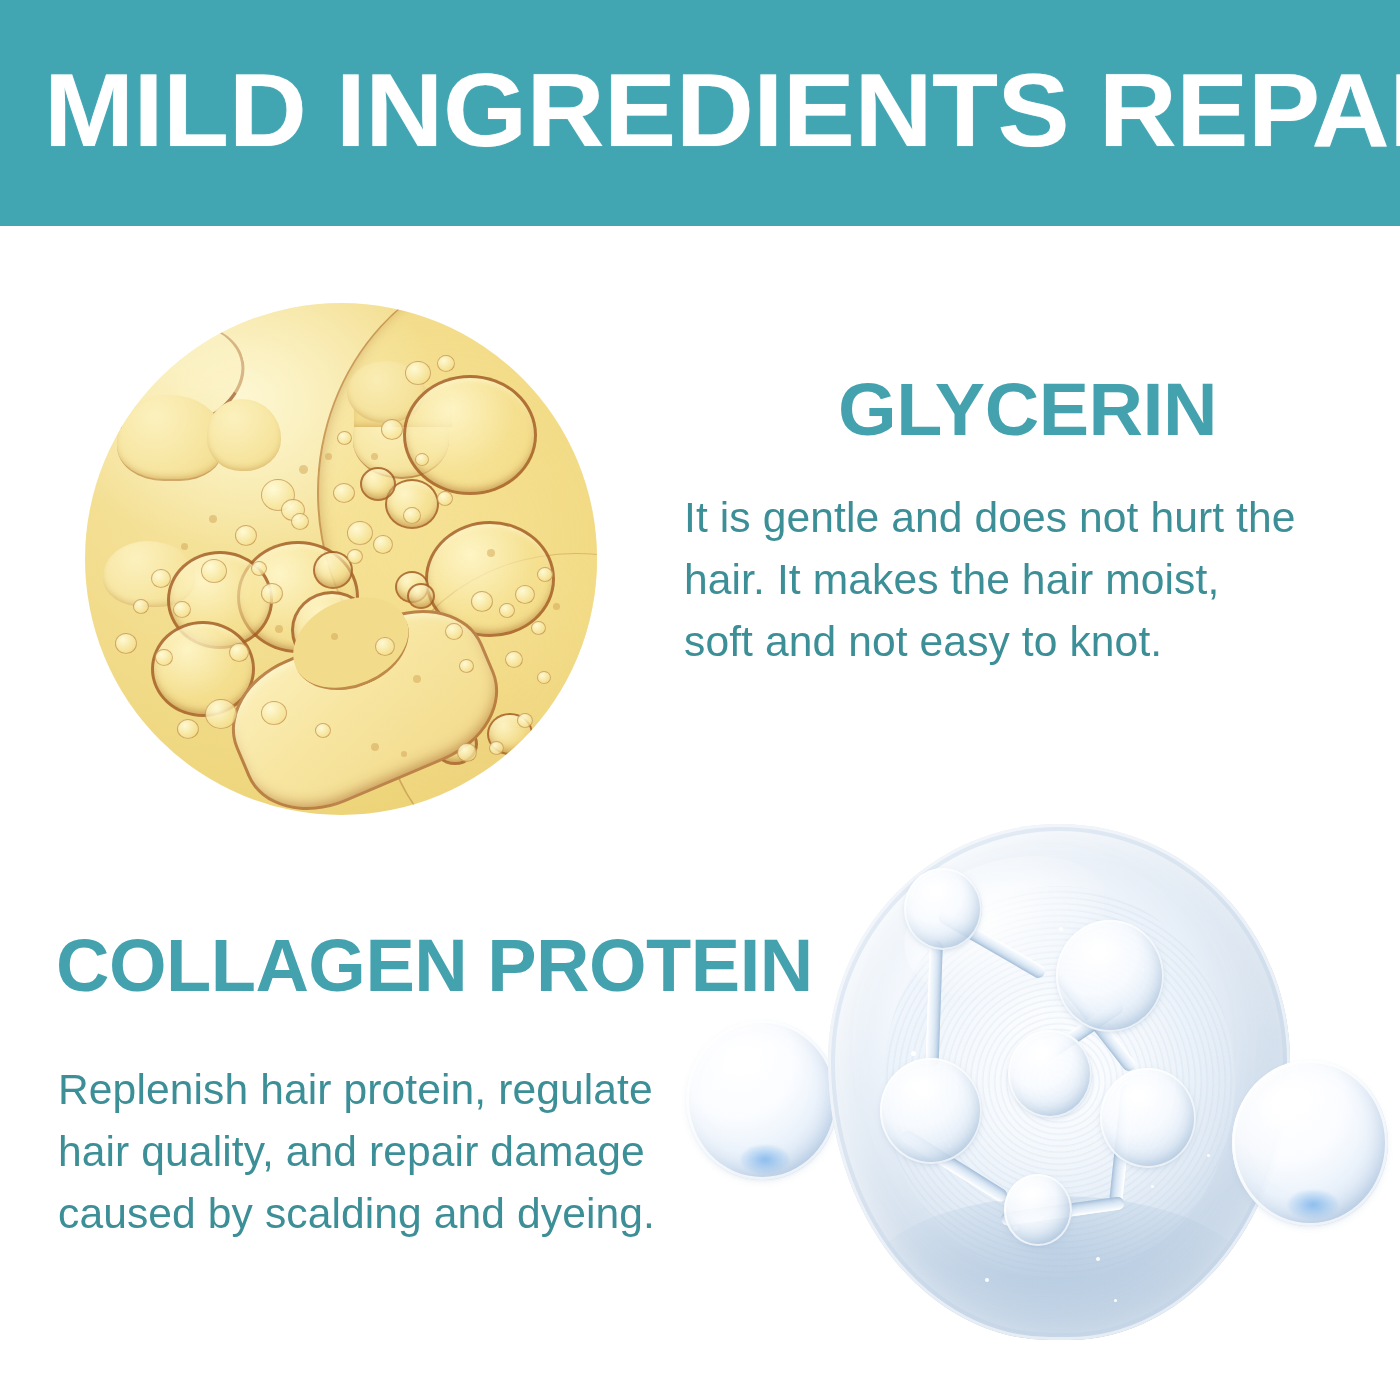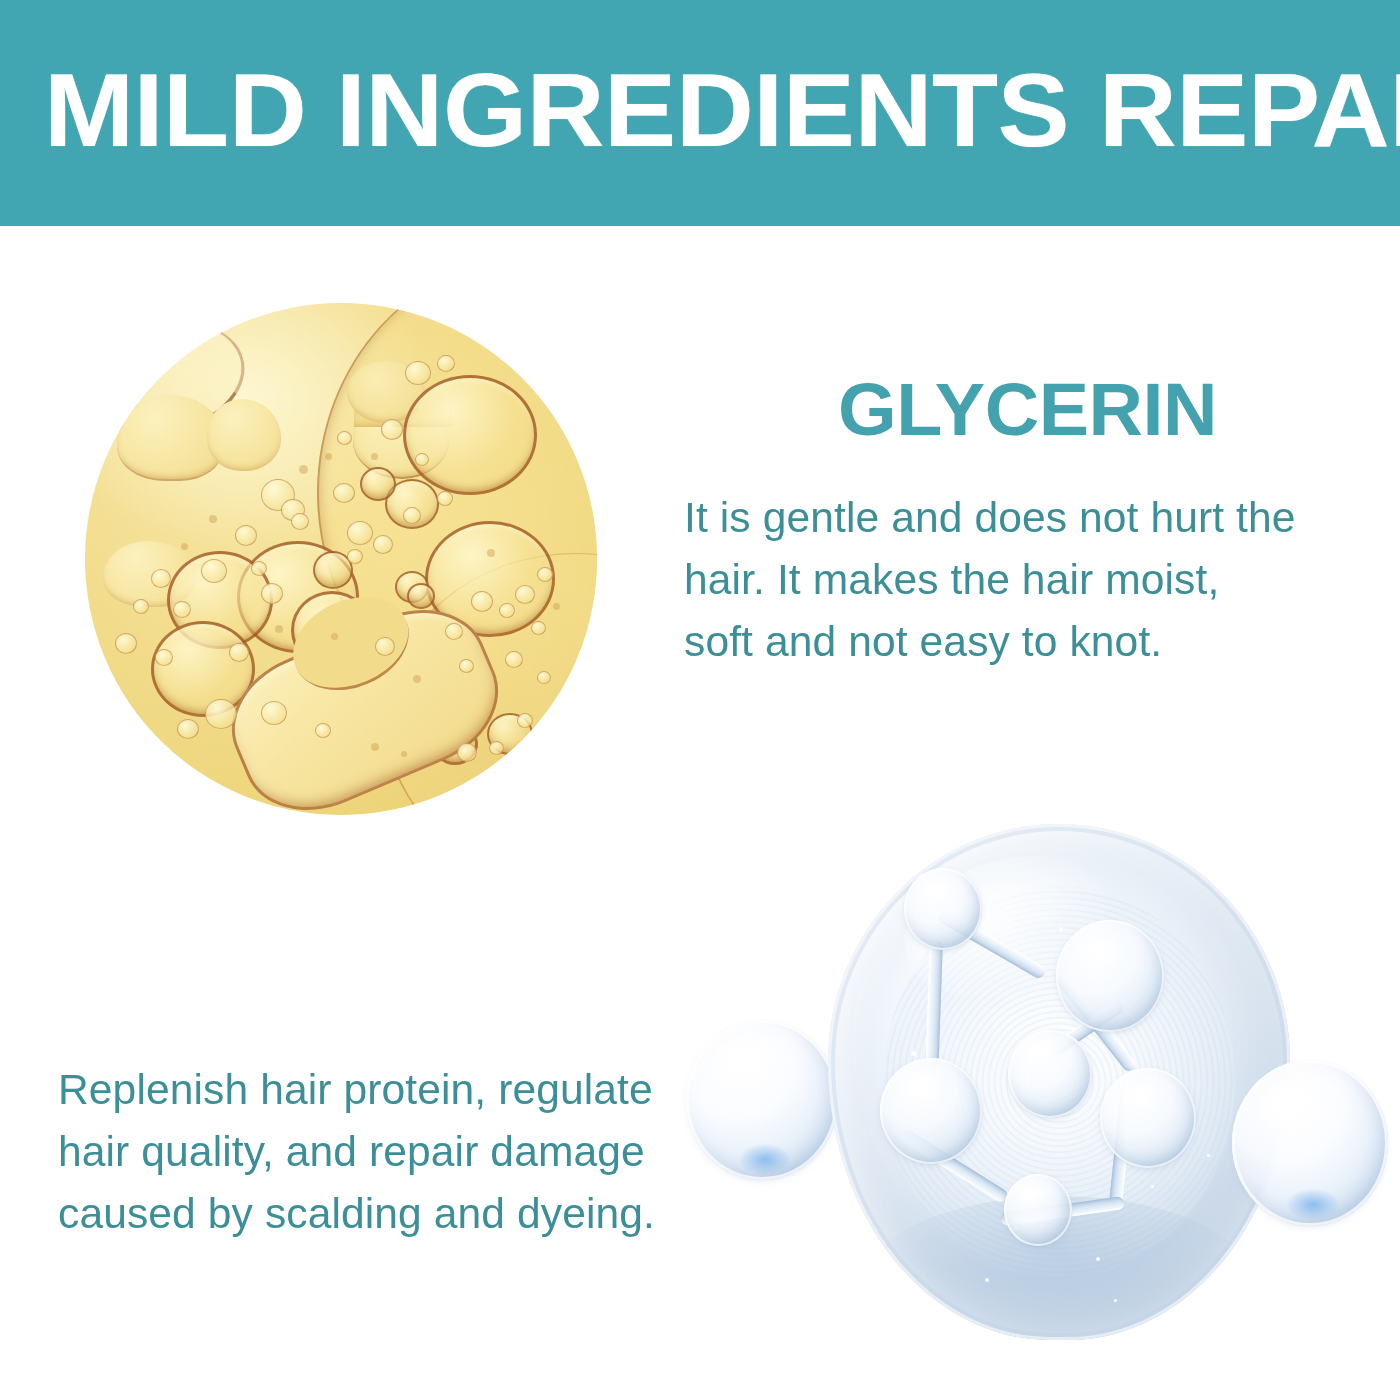--- a/index.html
+++ b/index.html
@@ -445,20 +445,21 @@
   </div>
 
   <div class="heading heading-glycerin">GLYCERIN</div>
 
   <div class="body-text body-glycerin">
     <span class="ln">It is gentle and does not hurt the</span>
     <span class="ln">hair. It makes the hair moist,</span>
     <span class="ln">soft and not easy to knot.</span>
   </div>
 
+  <div class="heading heading-collagen">COLLAGEN PROTEIN</div>
 
   <div class="body-text body-collagen">
     <span class="ln">Replenish hair protein, regulate</span>
     <span class="ln">hair quality, and repair damage</span>
     <span class="ln">caused by scalding and dyeing.</span>
   </div>
 
   <div class="molecule-wrap">
 
     <div class="sat sat-left">

